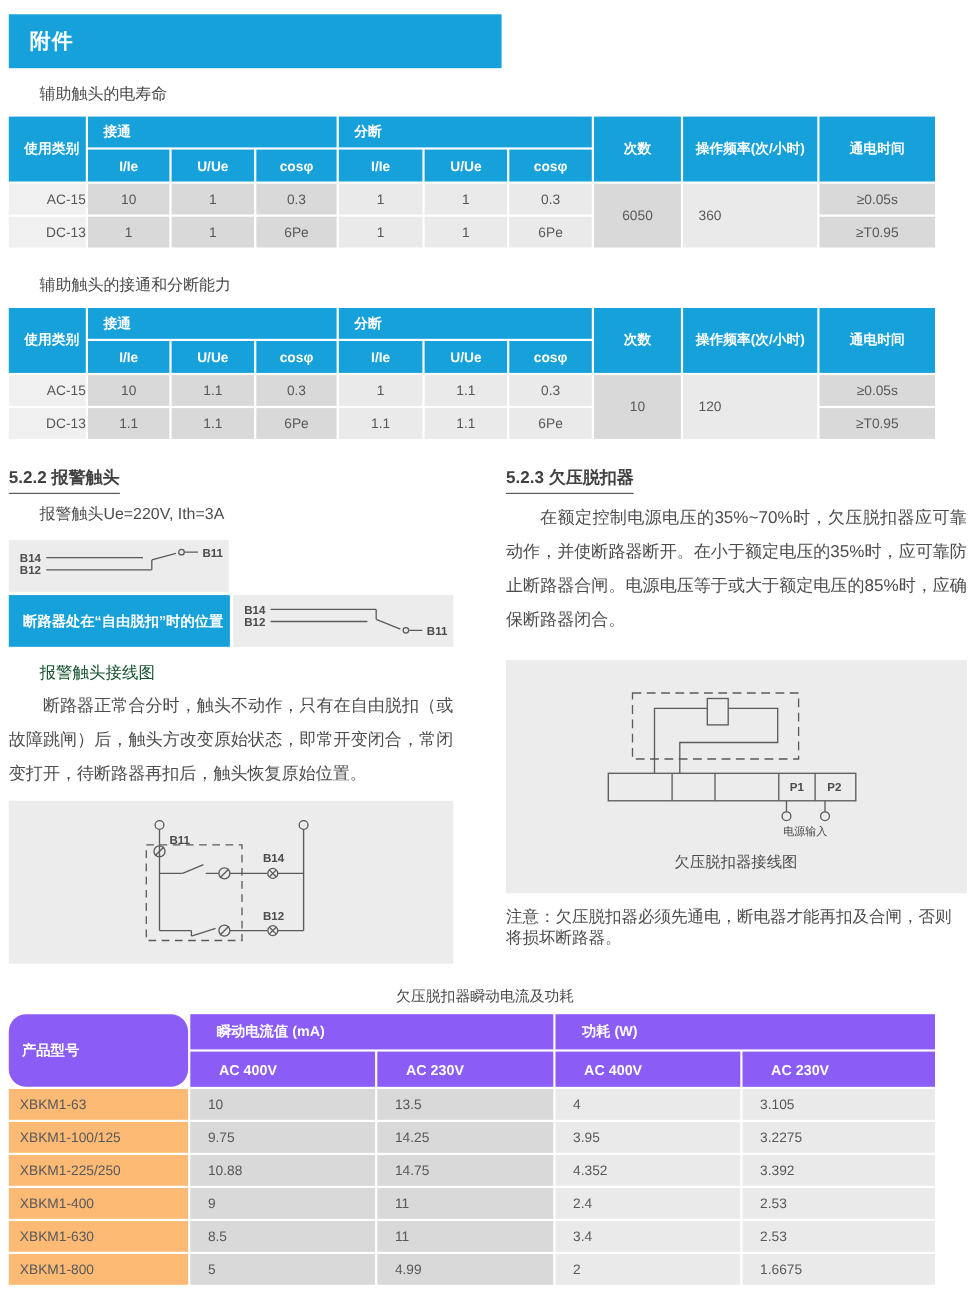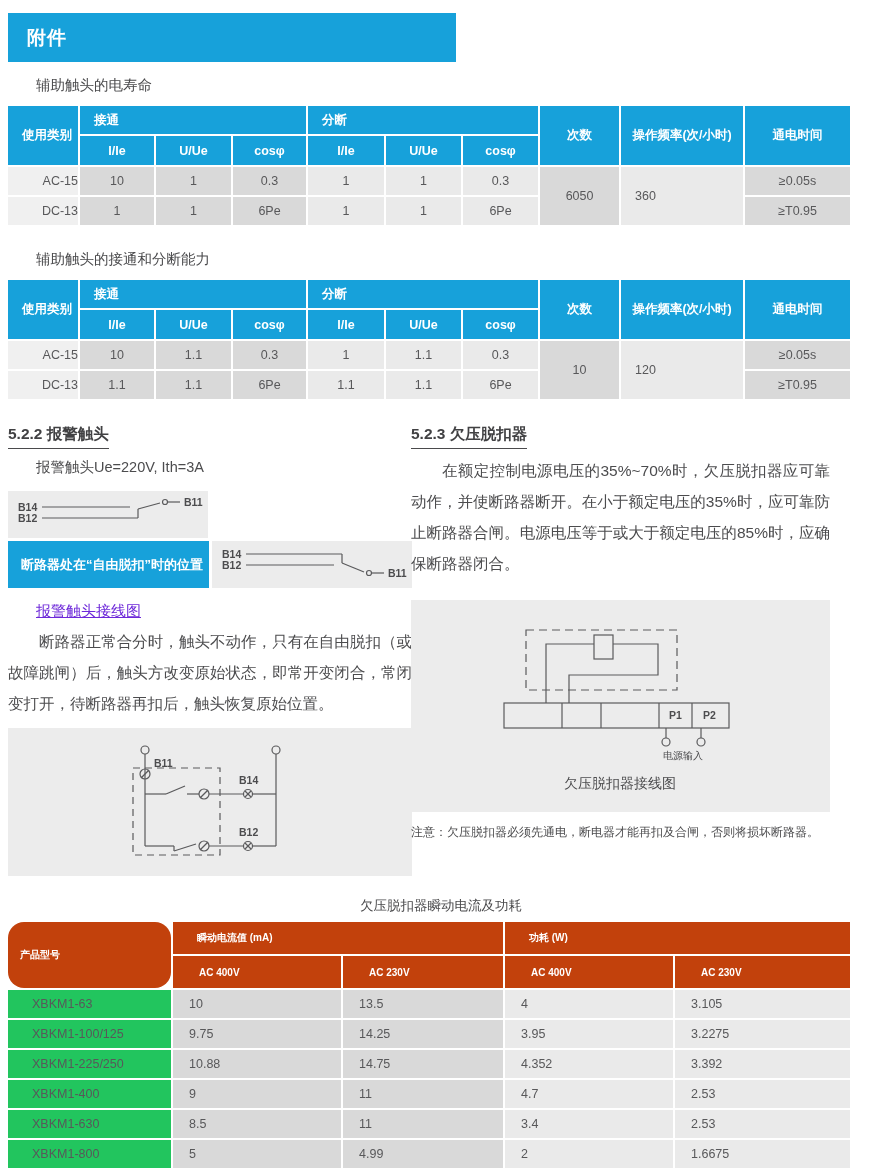--- a/index.html
+++ b/index.html
@@ -36,32 +36,32 @@
   .ctrl-line { color:#4c4c4e; font-size:12.5px; margin-left:30px; }
 
   
   .pos-row { display:flex; gap:3px; margin-bottom:3px; }
   .pos-label { width:201px; height:47px; background:#17a1da; color:#ffffff;
     font-size:13px; font-weight:bold; display:flex; align-items:center; padding-left:13px; }
   .pos-diagram { width:200px; height:47px; background:#ececec; }
 
   .gray-panel { background:#ececec; }
 
-  .note-line { color:#4c4c4e; font-size:12px; }
+  .note-line { color:#4c4c4e; font-size:15px; }
 
   
   .power-title { width:882px; text-align:center; color:#4a4a4c; font-size:13.5px; }
   .power-table { width:846px; }
-  .power-table th { background:#c2410c; color:#ffffff; font-weight:bold; font-size:10px;
+  .power-table th { background:#8b5cf6; color:#ffffff; font-weight:bold; font-size:13px;
     text-align:left; height:32px; }
   .power-table th.grp { padding-left:24px; }
   .power-table th.model { padding-left:12px;border-radius:16px; }
   .power-table tr.subrow th { padding-left:26px; height:32px; }
   .power-table td { color:#58585a; font-size:12.5px; height:28px; text-align:left; padding-left:16px; }
-  .power-table td.model { padding-left:24px; background:#22c55e; }
+  .power-table td.model { padding-left:10px; background:#fdba74; }
 
   svg text { fill:#4c4c4e; font-family:"Liberation Sans","DejaVu Sans",sans-serif; }
   svg .lbl { font-size:10.5px; font-weight:bold; }
   svg line, svg path, svg rect.wire, svg circle { stroke:#5a5a5c; stroke-width:1.2; fill:none; }
 </style>
 </head>
 <body>
 
 <div class="abs title-bar">
   <span>附件</span>
@@ -212,21 +212,21 @@
           <line x1="130" y1="13" x2="130" y2="22"></line>
           <line x1="130" y1="22" x2="152" y2="31"></line>
           <circle cx="157" cy="32" r="2.5"></circle>
           <line x1="160" y1="32" x2="172" y2="32"></line>
           <text x="176" y="36" class="lbl">B11</text>
         </svg>
       </div>
     </div>
   </div>
 
-  <div style="margin-top:14px; margin-left:28px; color:#6d28d9; font-size:15px;text-decoration:underline;">报警触头接线图</div>
+  <div style="margin-top:14px; margin-left:28px; color:#14532d; font-size:15px;">报警触头接线图</div>
   <p class="para indent" style="margin-top:5px;">断路器正常合分时，触头不动作，只有在自由脱扣（或故障跳闸）后，触头方改变原始状态，即常开变闭合，常闭变打开，待断路器再扣后，触头恢复原始位置。</p>
 
   <div class="abs gray-panel" style="left:0; top:304px; width:404px; height:148px;">
     <svg width="404" height="148" viewBox="0 0 404 148">
       <circle cx="137" cy="22" r="4"></circle>
       <circle cx="268" cy="22" r="4"></circle>
       <text x="146" y="39" class="lbl">B11</text>
       <rect x="125" y="40" width="87" height="87" stroke-dasharray="7 5" class="wire"></rect>
       <line x1="137" y1="26" x2="137" y2="118"></line>
       <circle cx="137" cy="46" r="5" fill="#ececec"></circle>
@@ -253,21 +253,21 @@
       <circle cx="240" cy="118" r="4.5" fill="#ececec"></circle>
       <line x1="237" y1="115" x2="243" y2="121"></line>
       <line x1="237" y1="121" x2="243" y2="115"></line>
       <text x="231" y="108" class="lbl">B12</text>
       <line x1="244" y1="118" x2="268" y2="118"></line>
       <line x1="268" y1="26" x2="268" y2="118"></line>
     </svg>
   </div>
 </div>
 
-<div class="abs" style="left:411px; top:424px; width:419px;">
+<div class="abs" style="left:460px; top:424px; width:419px;">
   <div class="sec-heading">5.2.3 欠压脱扣器</div>
   <p class="para indent" style="margin-top:6px;">在额定控制电源电压的35%~70%时，欠压脱扣器应可靠动作，并使断路器断开。在小于额定电压的35%时，应可靠防止断路器合闸。电源电压等于或大于额定电压的85%时，应确保断路器闭合。</p>
 
   <div class="abs gray-panel" style="left:0; top:176px; width:419px; height:212px;">
     <svg width="419" height="212" viewBox="0 0 419 212">
       <rect x="115" y="30" width="151" height="60" stroke-dasharray="8 5" class="wire"></rect>
       <rect x="183" y="35" width="19" height="24" class="wire"></rect>
       <path d="M183,44 H135 V103"></path>
       <path d="M202,44 H247 V75 H158 V103"></path>
       <rect x="93" y="103" width="225" height="25" class="wire"></rect>
@@ -329,21 +329,21 @@
     <td class="model">XBKM1-225/250</td>
     <td class="c-dark">10.88</td>
     <td class="c-dark">14.75</td>
     <td class="c-mid">4.352</td>
     <td class="c-mid">3.392</td>
   </tr>
   <tr>
     <td class="model">XBKM1-400</td>
     <td class="c-dark">9</td>
     <td class="c-dark">11</td>
-    <td class="c-mid">4.7</td>
+    <td class="c-mid">2.4</td>
     <td class="c-mid">2.53</td>
   </tr>
   <tr>
     <td class="model">XBKM1-630</td>
     <td class="c-dark">8.5</td>
     <td class="c-dark">11</td>
     <td class="c-mid">3.4</td>
     <td class="c-mid">2.53</td>
   </tr>
   <tr>

